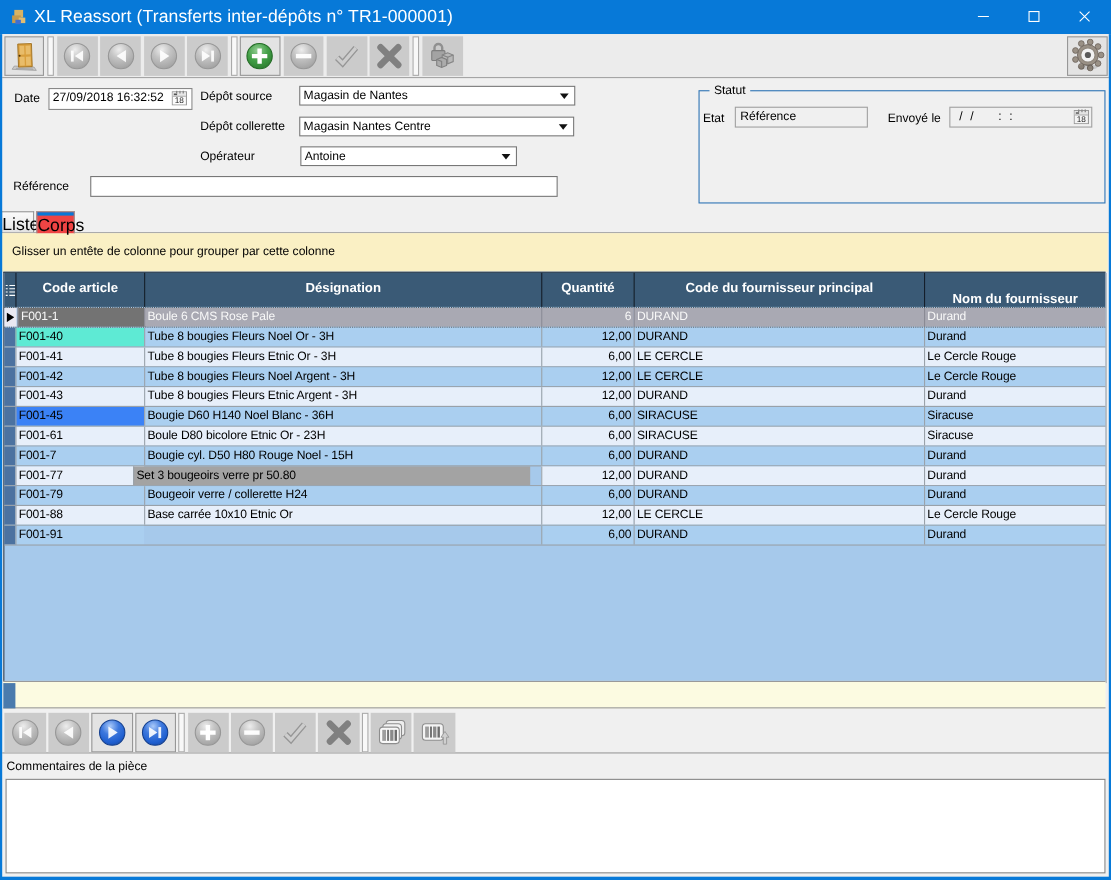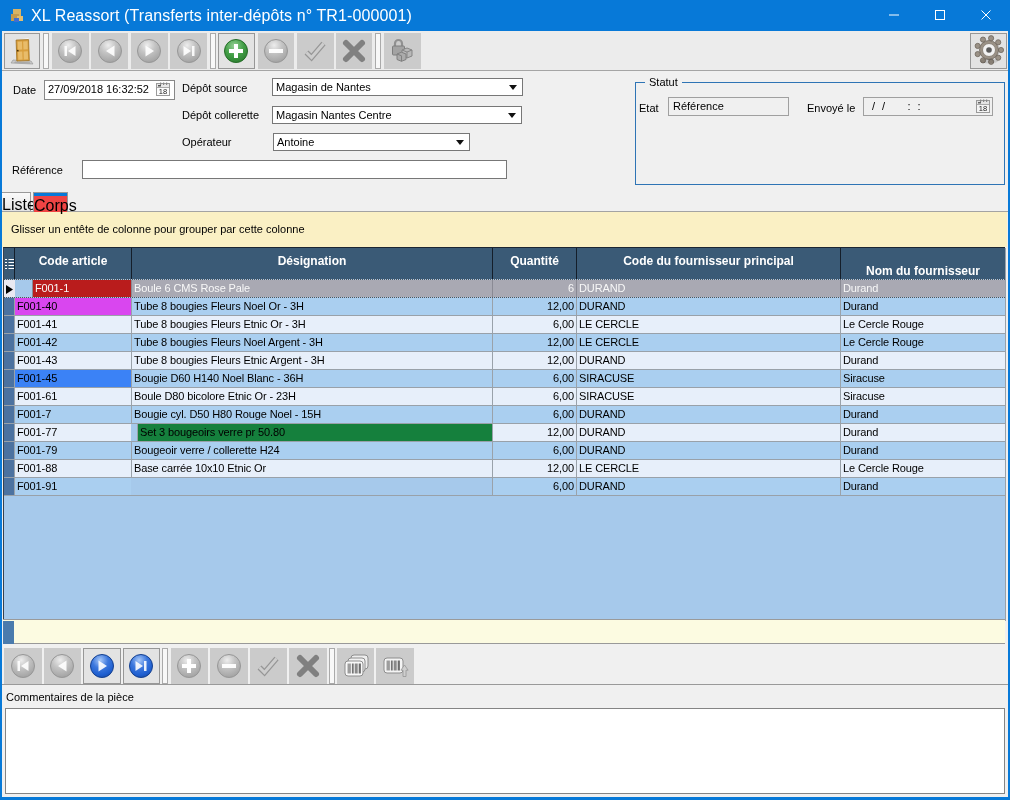--- a/index.html
+++ b/index.html
@@ -376,30 +376,30 @@
         <div class="hc-text">Code du fournisseur principal</div>
       </div>
       <div class="hcell" style="left:836px;width:165px">
         <div class="hc-text" style="top:17px;line-height:13px">Nom du fournisseur<br>principal</div>
       </div>
     </div>
     <div class="row" style="top:32px">
       <div class="ind" style="background:#e9e9f2"><svg width="7" height="9" viewBox="0 0 7 9" style="margin:4px 0 0 2px">
           <path d="M0 0 L7 4.5 L0 9 Z" fill="#000"></path>
         </svg></div>
-      <div class="cell" style="left:28px;width:117px;background:#b91c1c;color:#f8f8f8;border-left-color:#8a8a94;">F001-1</div>
+      <div class="cell" style="left:12px;width:117px;background:#737373;color:#f8f8f8;border-left-color:#8a8a94;">F001-1</div>
       <div class="cell" style="left:127px;width:361px;background:#a9a9b3;color:#f8f8f8;border-left-color:#8a8a94;">Boule 6 CMS Rose Pale</div>
       <div class="cell" style="left:488px;width:84px;background:#a9a9b3;color:#f8f8f8;text-align:right;border-left-color:#8a8a94;">6</div>
       <div class="cell" style="left:572px;width:264px;background:#a9a9b3;color:#f8f8f8;border-left-color:#8a8a94;">DURAND</div>
       <div class="cell" style="left:836px;width:165px;background:#a9a9b3;color:#f8f8f8;border-left-color:#8a8a94;">Durand</div>
     </div>
     <div style="position:absolute;left:0;top:49px;width:1001px;height:1px;background:none;border-top:1px dotted #555;"></div>
     <div class="row" style="top:50px">
       <div class="ind"></div>
-      <div class="cell" style="left:10px;width:117px;background:#d946ef;color:#000;">F001-40</div>
+      <div class="cell" style="left:10px;width:117px;background:#5eead4;color:#000;">F001-40</div>
       <div class="cell" style="left:127px;width:361px;background:#aacff0;color:#000;">Tube 8 bougies Fleurs Noel Or - 3H</div>
       <div class="cell" style="left:488px;width:84px;background:#aacff0;color:#000;text-align:right;">12,00</div>
       <div class="cell" style="left:572px;width:264px;background:#aacff0;color:#000;">DURAND</div>
       <div class="cell" style="left:836px;width:165px;background:#aacff0;color:#000;">Durand</div>
     </div>
     <div style="position:absolute;left:0;top:67px;width:1001px;height:1px;background:#99a1a9;"></div>
     <div class="row" style="top:68px">
       <div class="ind"></div>
       <div class="cell" style="left:10px;width:117px;background:#e7effa;color:#000;">F001-41</div>
       <div class="cell" style="left:127px;width:361px;background:#e7effa;color:#000;">Tube 8 bougies Fleurs Etnic Or - 3H</div>
@@ -449,21 +449,21 @@
       <div class="cell" style="left:10px;width:117px;background:#aacff0;color:#000;">F001-7</div>
       <div class="cell" style="left:127px;width:361px;background:#aacff0;color:#000;">Bougie cyl. D50 H80 Rouge Noel - 15H</div>
       <div class="cell" style="left:488px;width:84px;background:#aacff0;color:#000;text-align:right;">6,00</div>
       <div class="cell" style="left:572px;width:264px;background:#aacff0;color:#000;">DURAND</div>
       <div class="cell" style="left:836px;width:165px;background:#aacff0;color:#000;">Durand</div>
     </div>
     <div style="position:absolute;left:0;top:175px;width:1001px;height:1px;background:#99a1a9;"></div>
     <div class="row" style="top:176px">
       <div class="ind"></div>
       <div class="cell" style="left:10px;width:117px;background:#e7effa;color:#000;">F001-77</div>
-      <div class="cell" style="left:133px;width:361px;background:#15803d;color:#000;">Set 3 bougeoirs verre pr 50.80</div>
+      <div class="cell" style="left:117px;width:361px;background:#a3a3a3;color:#000;">Set 3 bougeoirs verre pr 50.80</div>
       <div class="cell" style="left:488px;width:84px;background:#e7effa;color:#000;text-align:right;">12,00</div>
       <div class="cell" style="left:572px;width:264px;background:#e7effa;color:#000;">DURAND</div>
       <div class="cell" style="left:836px;width:165px;background:#e7effa;color:#000;">Durand</div>
     </div>
     <div style="position:absolute;left:0;top:193px;width:1001px;height:1px;background:#99a1a9;"></div>
     <div class="row" style="top:194px">
       <div class="ind"></div>
       <div class="cell" style="left:10px;width:117px;background:#aacff0;color:#000;">F001-79</div>
       <div class="cell" style="left:127px;width:361px;background:#aacff0;color:#000;">Bougeoir verre / collerette H24</div>
       <div class="cell" style="left:488px;width:84px;background:#aacff0;color:#000;text-align:right;">6,00</div>

